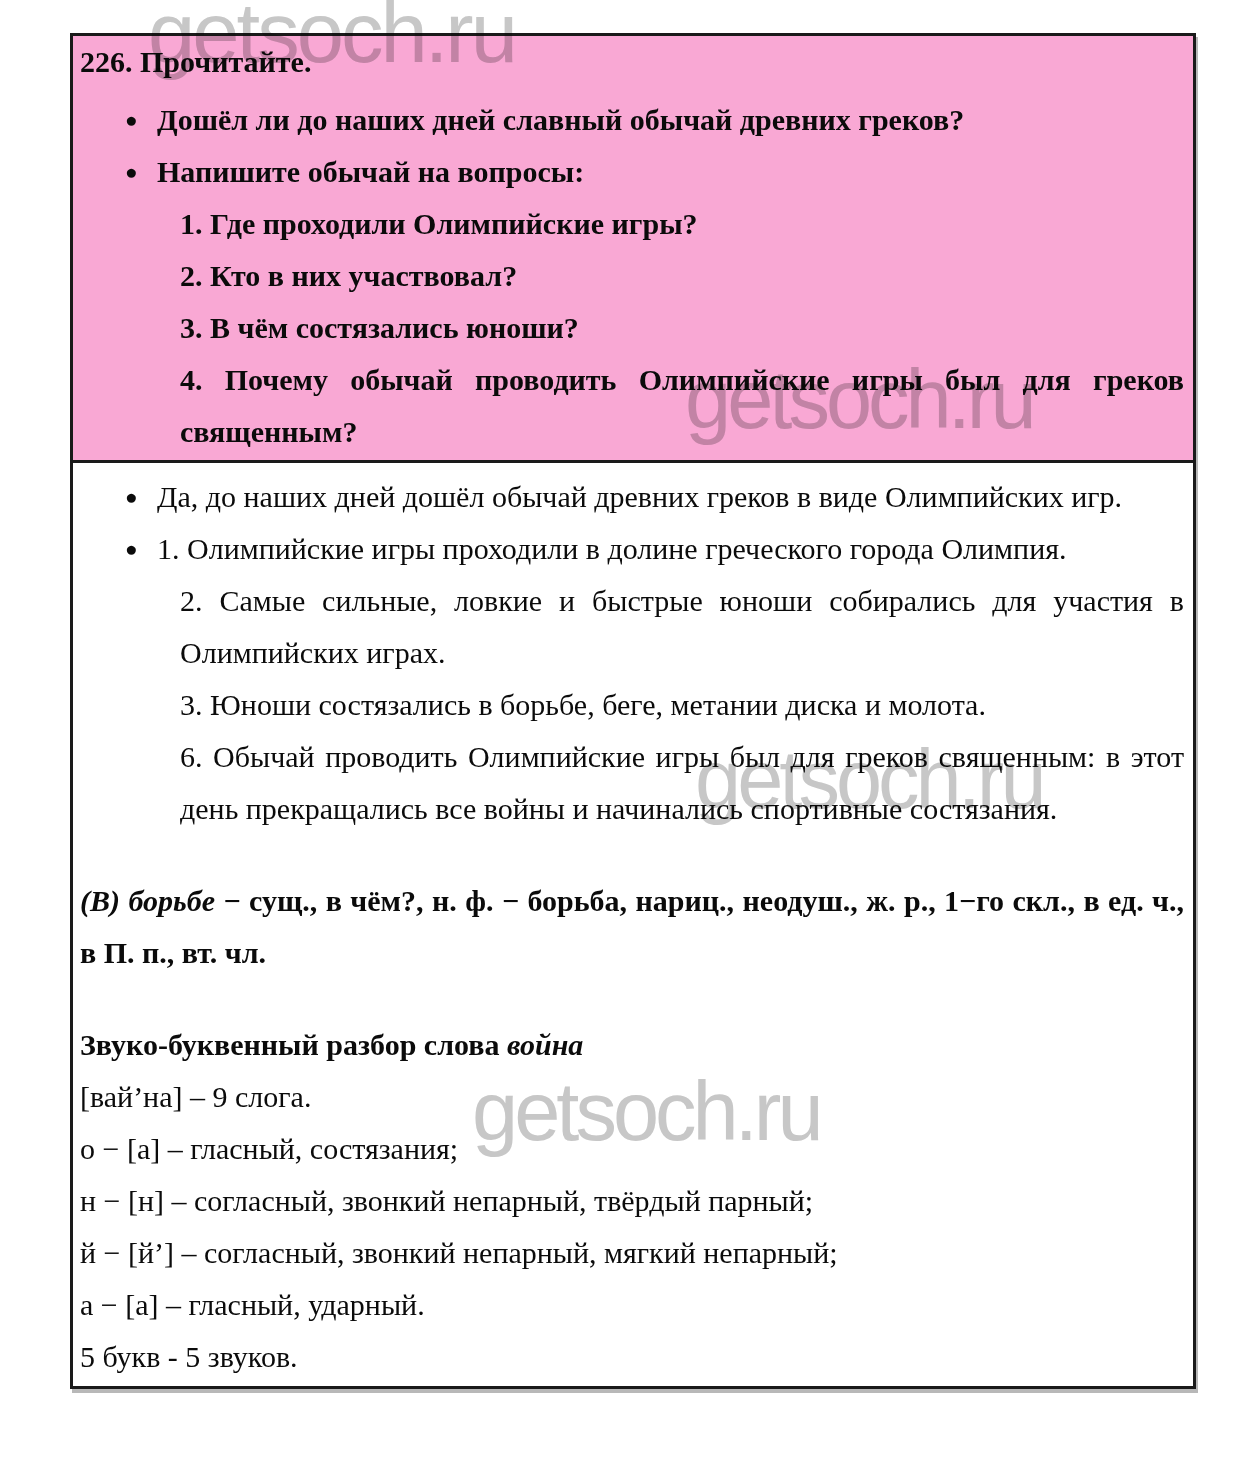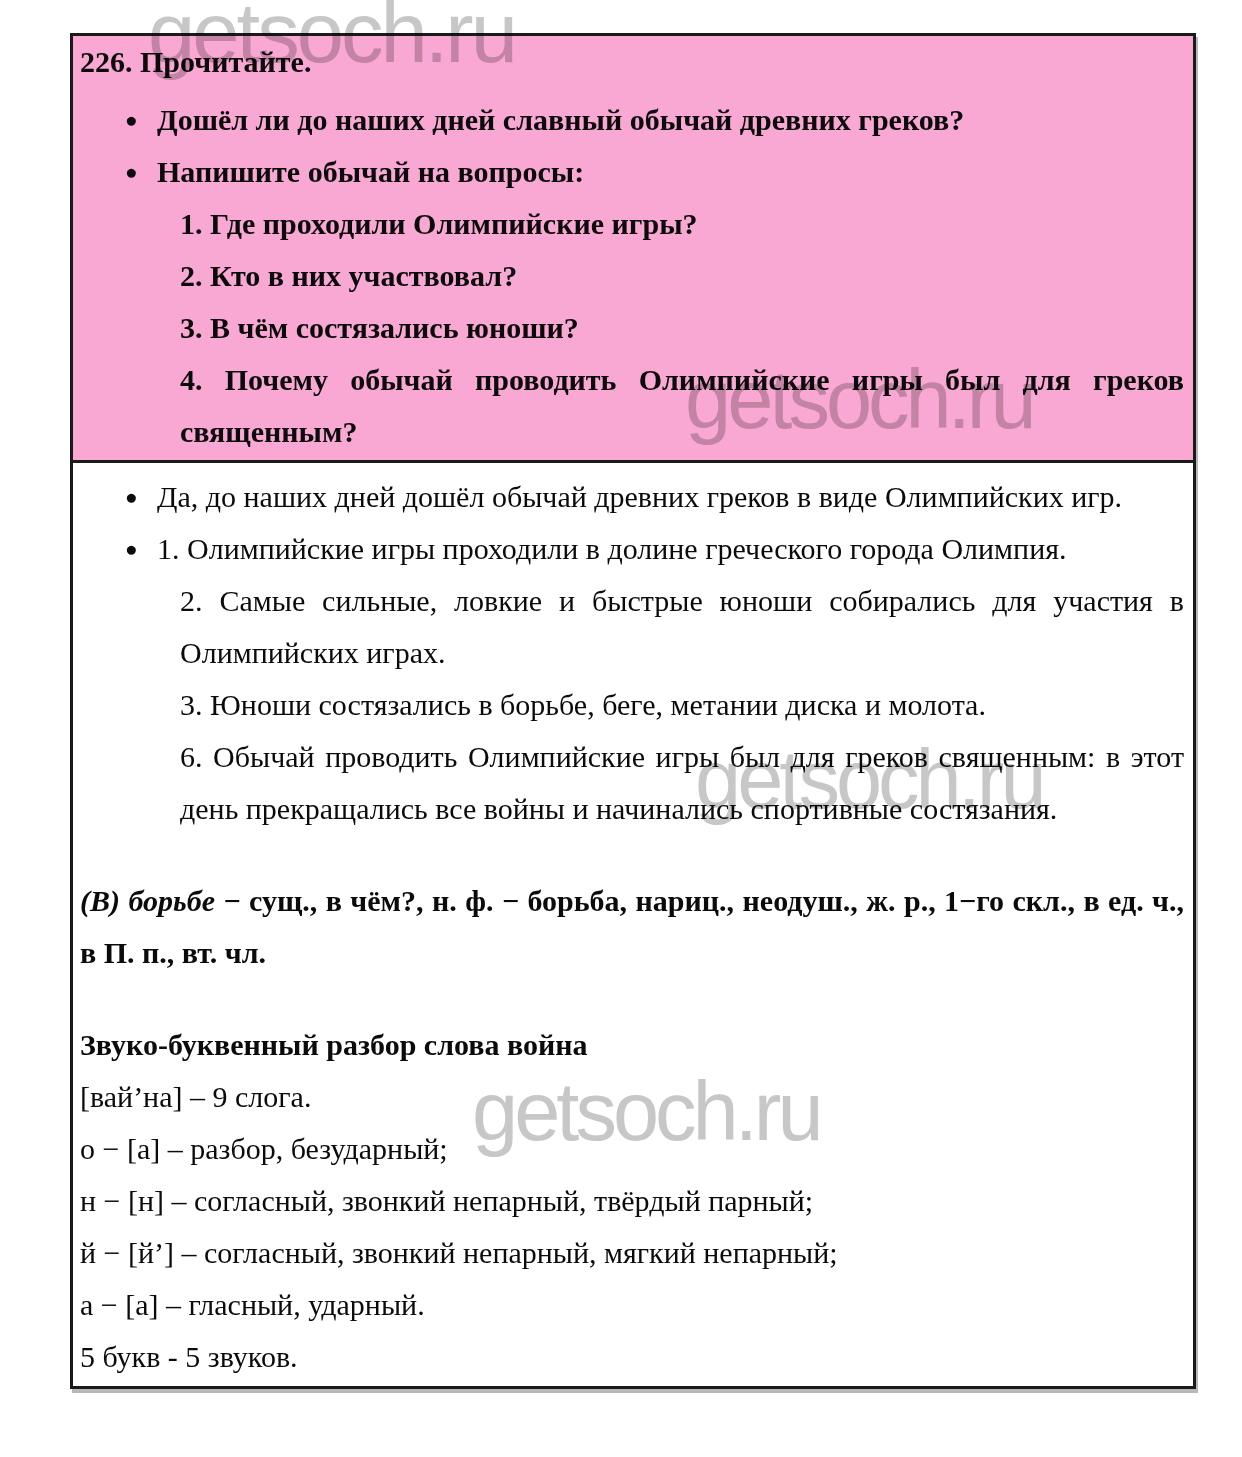--- a/index.html
+++ b/index.html
@@ -49,21 +49,21 @@
     left:45px;
     top:0;
     font-size:21px;
     line-height:52px;
   }
   .indent{margin-left:100px;}
   .just{text-align:justify;}
   .morph{margin-top:40px;text-align:justify;font-weight:bold;}
   .morph-lead{font-style:italic;}
   .phon-title{margin-top:40px;font-weight:bold;}
-  .phon-word{margin-top:35px;}
+  .phon-word{font-style:italic;margin-top:35px;}
   .wm{
     position:absolute;
     font-family:"Liberation Sans","DejaVu Sans",sans-serif;
     font-size:83px;
     line-height:1;
     letter-spacing:-4px;
     color:#c7c7c7;
     mix-blend-mode:multiply;
     white-space:nowrap;
     z-index:3;
@@ -117,21 +117,21 @@
 
       <p class="morph">
         <span class="morph-lead">(В) борьбе</span><span> − сущ., в чём?, н. ф. − борьба, нариц., неодуш., ж. р., 1−го скл., в ед. ч., в П. п., вт. чл.</span>
       </p>
 
       <p class="phon-title">
         <span>Звуко-буквенный разбор слова </span><span class="phon-word">война</span>
       </p>
 
       <p>[вай’на] – 9 слога.</p>
-      <p>о − [а] – разбор, безударный;</p>
+      <p>о − [а] – гласный, состязания;</p>
       <p>н − [н] – согласный, звонкий непарный, твёрдый парный;</p>
       <p>й − [й’] – согласный, звонкий непарный, мягкий непарный;</p>
       <p>а − [а] – гласный, ударный.</p>
       <p>5 букв - 5 звуков.</p>
     </div>
 
   </div>
 
   <div class="wm wm-top">getsoch.ru</div>
   <div class="wm wm-q">getsoch.ru</div>

